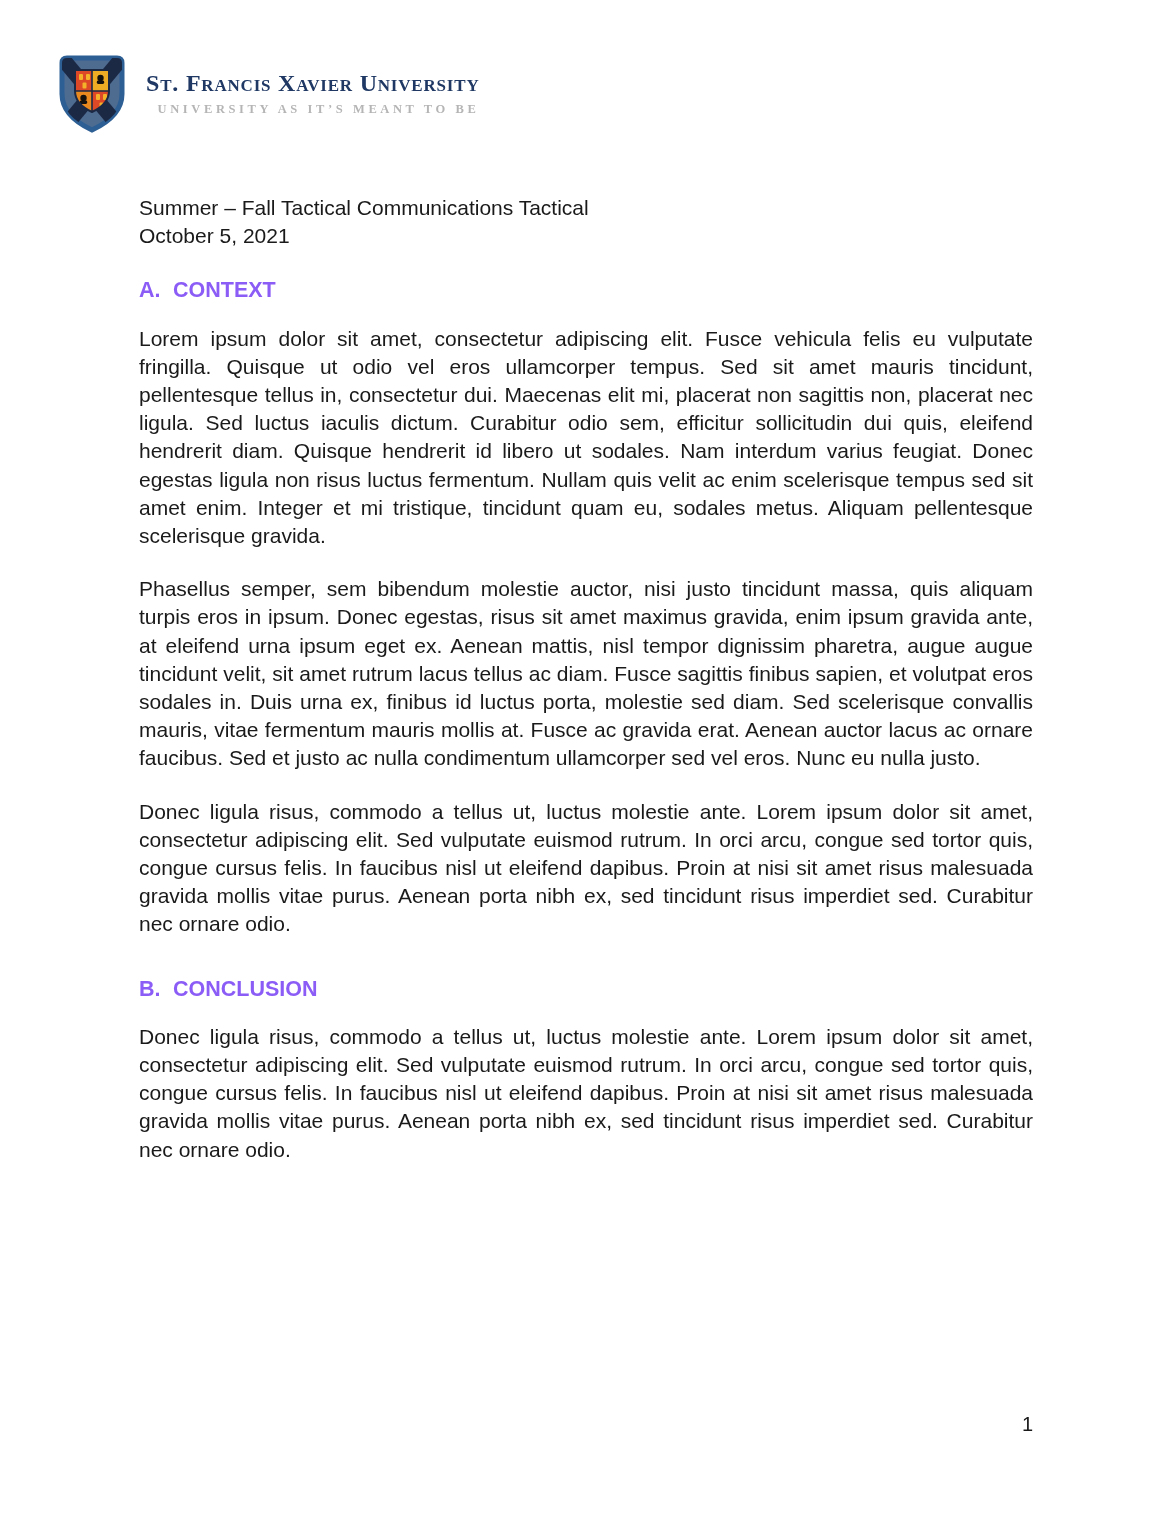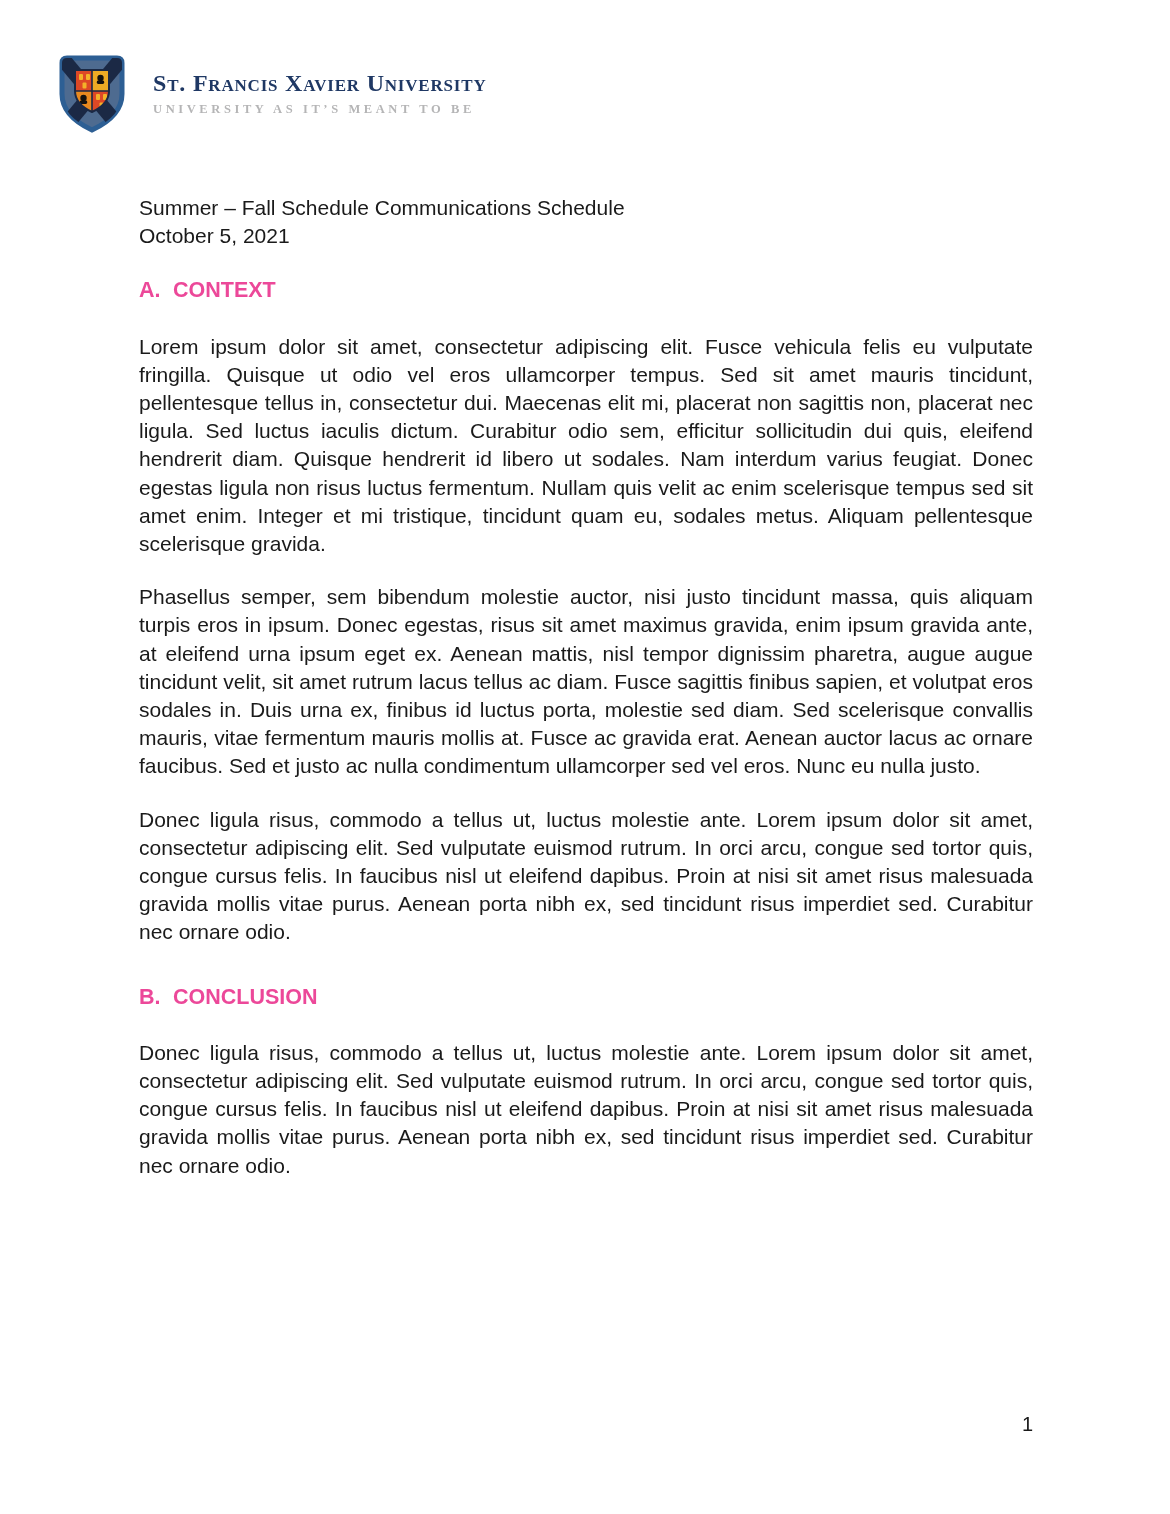--- a/index.html
+++ b/index.html
@@ -13,21 +13,21 @@
   }
 
   
   .logo {
     position: absolute;
     left: 58px;
     top: 54px;
     display: flex;
     align-items: center;
   }
-  .logo-text { margin-left: 27px; }
+  .logo-text { margin-left: 20px; text-align: right; }
   .wordmark {
     font-family: "Liberation Serif", serif;
     font-variant: small-caps;
     font-weight: 700;
     font-size: 24px;
     line-height: 1.05;
     letter-spacing: 0.8px;
     color: #1F3864;
     white-space: nowrap;
   }
@@ -52,35 +52,35 @@
     color: #1A1A1A;
   }
   .memo-header div {
     text-align: left;
     white-space: nowrap;
   }
   .section-heading {
     margin: 26px 0 0 0;
     font-size: 21.5px;
     font-weight: 700;
-    color: #ec4899;
+    color: #8b5cf6;
     line-height: 28.2px;
     text-align: left;
   }
   .section-heading .sec-letter {
     display: inline-block;
     width: 34px;
   }
   .section-heading.mt-lg { margin-top: 36px; }
   p.para {
     margin: 25px 0 0 0;
     text-align: justify;
     hyphens: none;
   }
-  p.para.first-after-heading { margin-top: 28px; }
+  p.para.first-after-heading { margin-top: 20px; }
 
   
   .page-number {
     position: absolute;
     top: 1413px;
     right: 137px;
     font-size: 20px;
     color: #1A1A1A;
   }
 </style>
@@ -136,21 +136,21 @@
     </svg>
     <div class="logo-text">
       <div class="wordmark">St. Francis Xavier University</div>
       <div class="tagline">UNIVERSITY AS IT’S MEANT TO BE</div>
     </div>
   </header>
 
   <main class="content">
 
     <div class="memo-header">
-      <div>Summer – Fall Schedule Communications Schedule</div>
+      <div>Summer – Fall Tactical Communications Tactical</div>
       <div>October 5, 2021</div>
     </div>
 
     <h2 class="section-heading">
       <span class="sec-letter">A.</span><span>CONTEXT</span>
     </h2>
 
     <p class="para first-after-heading">Lorem ipsum dolor sit amet, consectetur adipiscing elit. Fusce vehicula felis eu vulputate fringilla. Quisque ut odio vel eros ullamcorper tempus. Sed sit amet mauris tincidunt, pellentesque tellus in, consectetur dui. Maecenas elit mi, placerat non sagittis non, placerat nec ligula. Sed luctus iaculis dictum. Curabitur odio sem, efficitur sollicitudin dui quis, eleifend hendrerit diam. Quisque hendrerit id libero ut sodales. Nam interdum varius feugiat. Donec egestas ligula non risus luctus fermentum. Nullam quis velit ac enim scelerisque tempus sed sit amet enim. Integer et mi tristique, tincidunt quam eu, sodales metus. Aliquam pellentesque scelerisque gravida.</p>
 
     <p class="para">Phasellus semper, sem bibendum molestie auctor, nisi justo tincidunt massa, quis aliquam turpis eros in ipsum. Donec egestas, risus sit amet maximus gravida, enim ipsum gravida ante, at eleifend urna ipsum eget ex. Aenean mattis, nisl tempor dignissim pharetra, augue augue tincidunt velit, sit amet rutrum lacus tellus ac diam. Fusce sagittis finibus sapien, et volutpat eros sodales in. Duis urna ex, finibus id luctus porta, molestie sed diam. Sed scelerisque convallis mauris, vitae fermentum mauris mollis at. Fusce ac gravida erat. Aenean auctor lacus ac ornare faucibus. Sed et justo ac nulla condimentum ullamcorper sed vel eros. Nunc eu nulla justo.</p>

